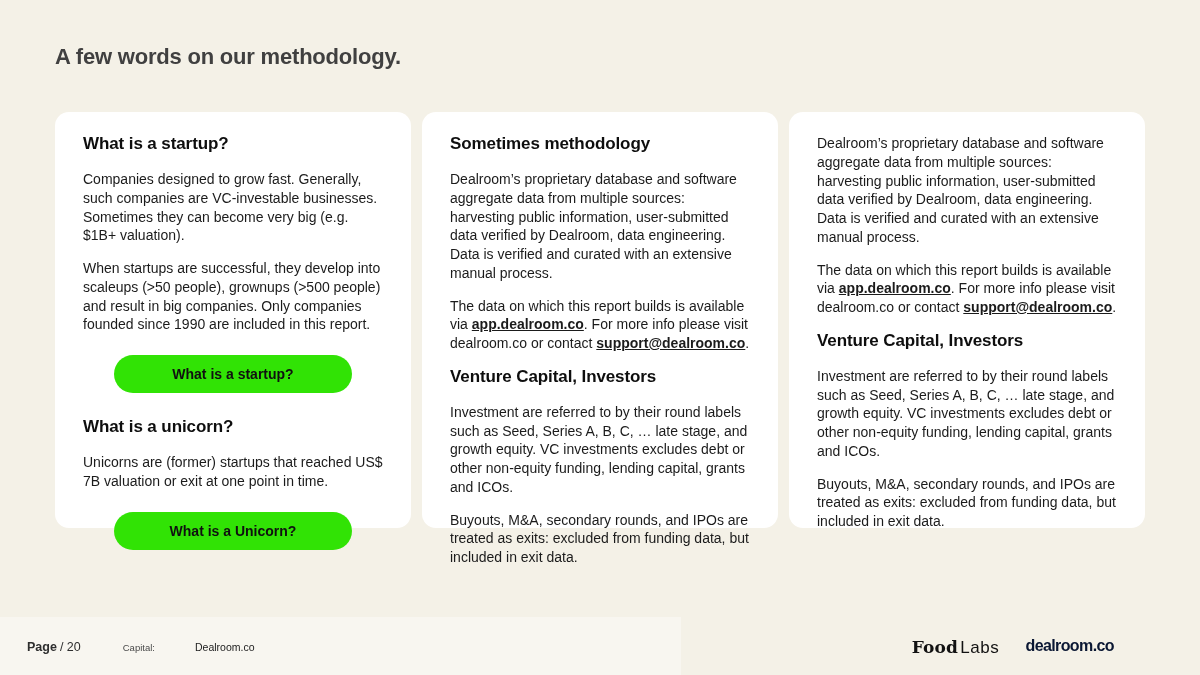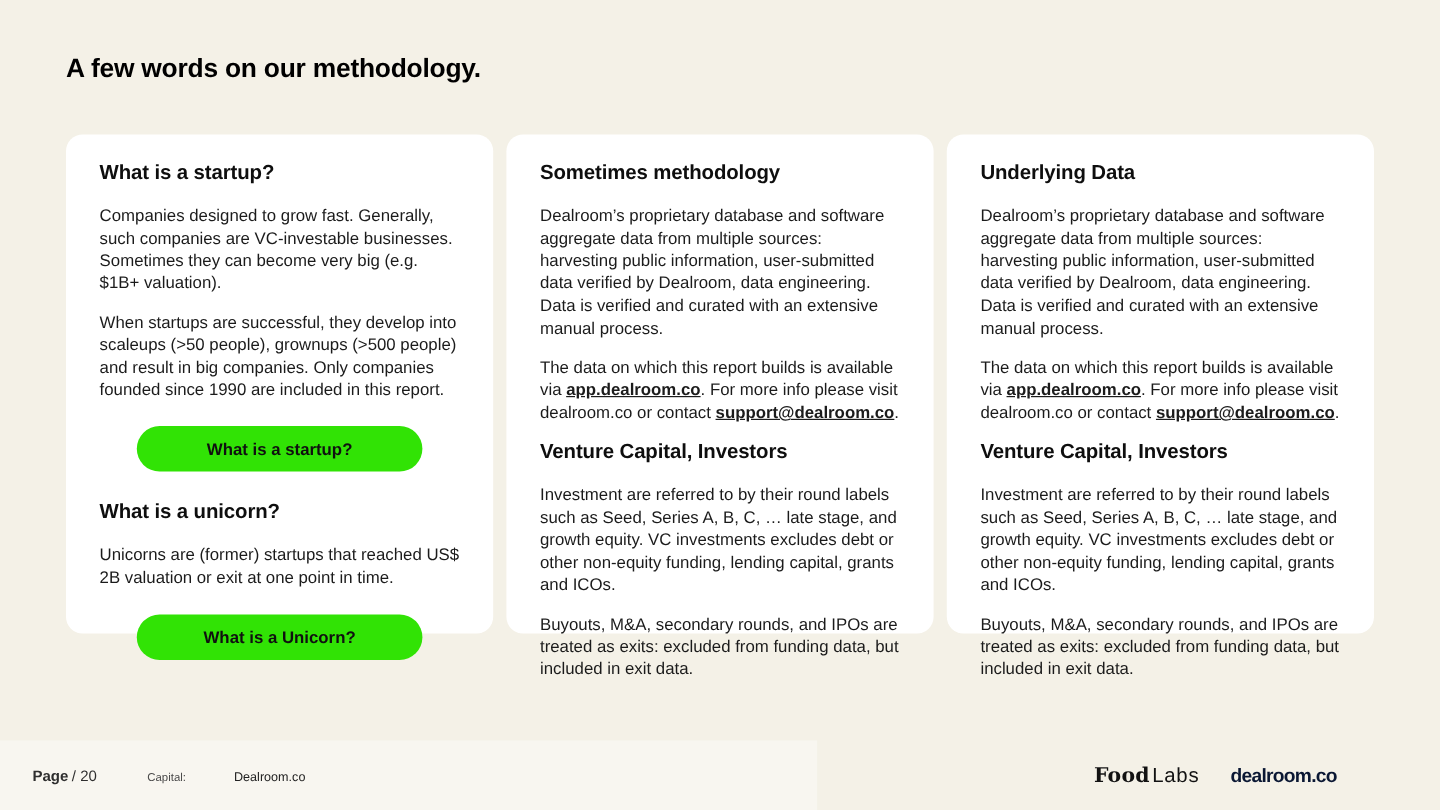--- a/index.html
+++ b/index.html
@@ -16,21 +16,21 @@
     height: 675px;
     background: var(--bg, #f4f1e7);
   }
   .title {
     position: absolute;
     left: 55px;
     top: 44px;
     font-size: 22px;
     font-weight: 800;
     letter-spacing: -0.2px;
-    color: #000000;
+    color: #404040;
   }
   .cards {
     position: absolute;
     left: 55px;
     top: 112px;
     display: flex;
     gap: 11px;
   }
   .card {
     width: 356px;
@@ -106,21 +106,21 @@
     color: #4a4a4a;
     margin-left: 42px;
   }
   .source-value {
     font-size: 10.5px;
     color: #222222;
     margin-left: 40px;
   }
   .footer-right {
     display: flex;
-    align-items: flex-end;
+    align-items: flex-start;
     gap: 26px;
   }
   .logo-food {
     font-size: 17px;
     color: #121212;
     white-space: nowrap;
   }
   .logo-food .food {
     font-family: "DejaVu Serif", "Liberation Serif", serif;
     font-weight: 700;
@@ -147,35 +147,34 @@
   <h1 class="title">A few words on our methodology.</h1>
 
   <div class="cards">
 
     <section class="card">
       <h2>What is a startup?</h2>
       <p>Companies designed to grow fast. Generally, such companies are VC-investable businesses. Sometimes they can become very big (e.g. $1B+ valuation).</p>
       <p>When startups are successful, they develop into scaleups (&gt;50 people), grownups (&gt;500 people) and result in big companies. Only companies founded since 1990 are included in this report.</p>
       <button class="pill">What is a startup?</button>
       <h2 class="second">What is a unicorn?</h2>
-      <p>Unicorns are (former) startups that reached US$ 2B valuation or exit at one point in time.</p>
+      <p>Unicorns are (former) startups that reached US$ 7B valuation or exit at one point in time.</p>
       <button class="pill">What is a Unicorn?</button>
     </section>
 
     <section class="card">
       <h2>Sometimes methodology</h2>
       <p>Dealroom’s proprietary database and software aggregate data from multiple sources: harvesting public information, user-submitted data verified by Dealroom, data engineering. Data is verified and curated with an extensive manual process.</p>
       <p><span>The data on which this report builds is available via </span><a class="link">app.dealroom.co</a><span>. For more info please visit dealroom.co or contact </span><a class="link">support@dealroom.co</a><span>.</span></p>
       <h2 class="vc">Venture Capital, Investors</h2>
       <p>Investment are referred to by their round labels such as Seed, Series A, B, C, … late stage, and growth equity. VC investments excludes debt or other non-equity funding, lending capital, grants and ICOs.</p>
       <p>Buyouts, M&amp;A, secondary rounds, and IPOs are treated as exits: excluded from funding data, but included in exit data.</p>
     </section>
 
     <section class="card">
-      <h2>Underlying Data</h2>
       <p>Dealroom’s proprietary database and software aggregate data from multiple sources: harvesting public information, user-submitted data verified by Dealroom, data engineering. Data is verified and curated with an extensive manual process.</p>
       <p><span>The data on which this report builds is available via </span><a class="link">app.dealroom.co</a><span>. For more info please visit dealroom.co or contact </span><a class="link">support@dealroom.co</a><span>.</span></p>
       <h2 class="vc">Venture Capital, Investors</h2>
       <p>Investment are referred to by their round labels such as Seed, Series A, B, C, … late stage, and growth equity. VC investments excludes debt or other non-equity funding, lending capital, grants and ICOs.</p>
       <p>Buyouts, M&amp;A, secondary rounds, and IPOs are treated as exits: excluded from funding data, but included in exit data.</p>
     </section>
 
   </div>
 
   <div class="footer-band"></div>

